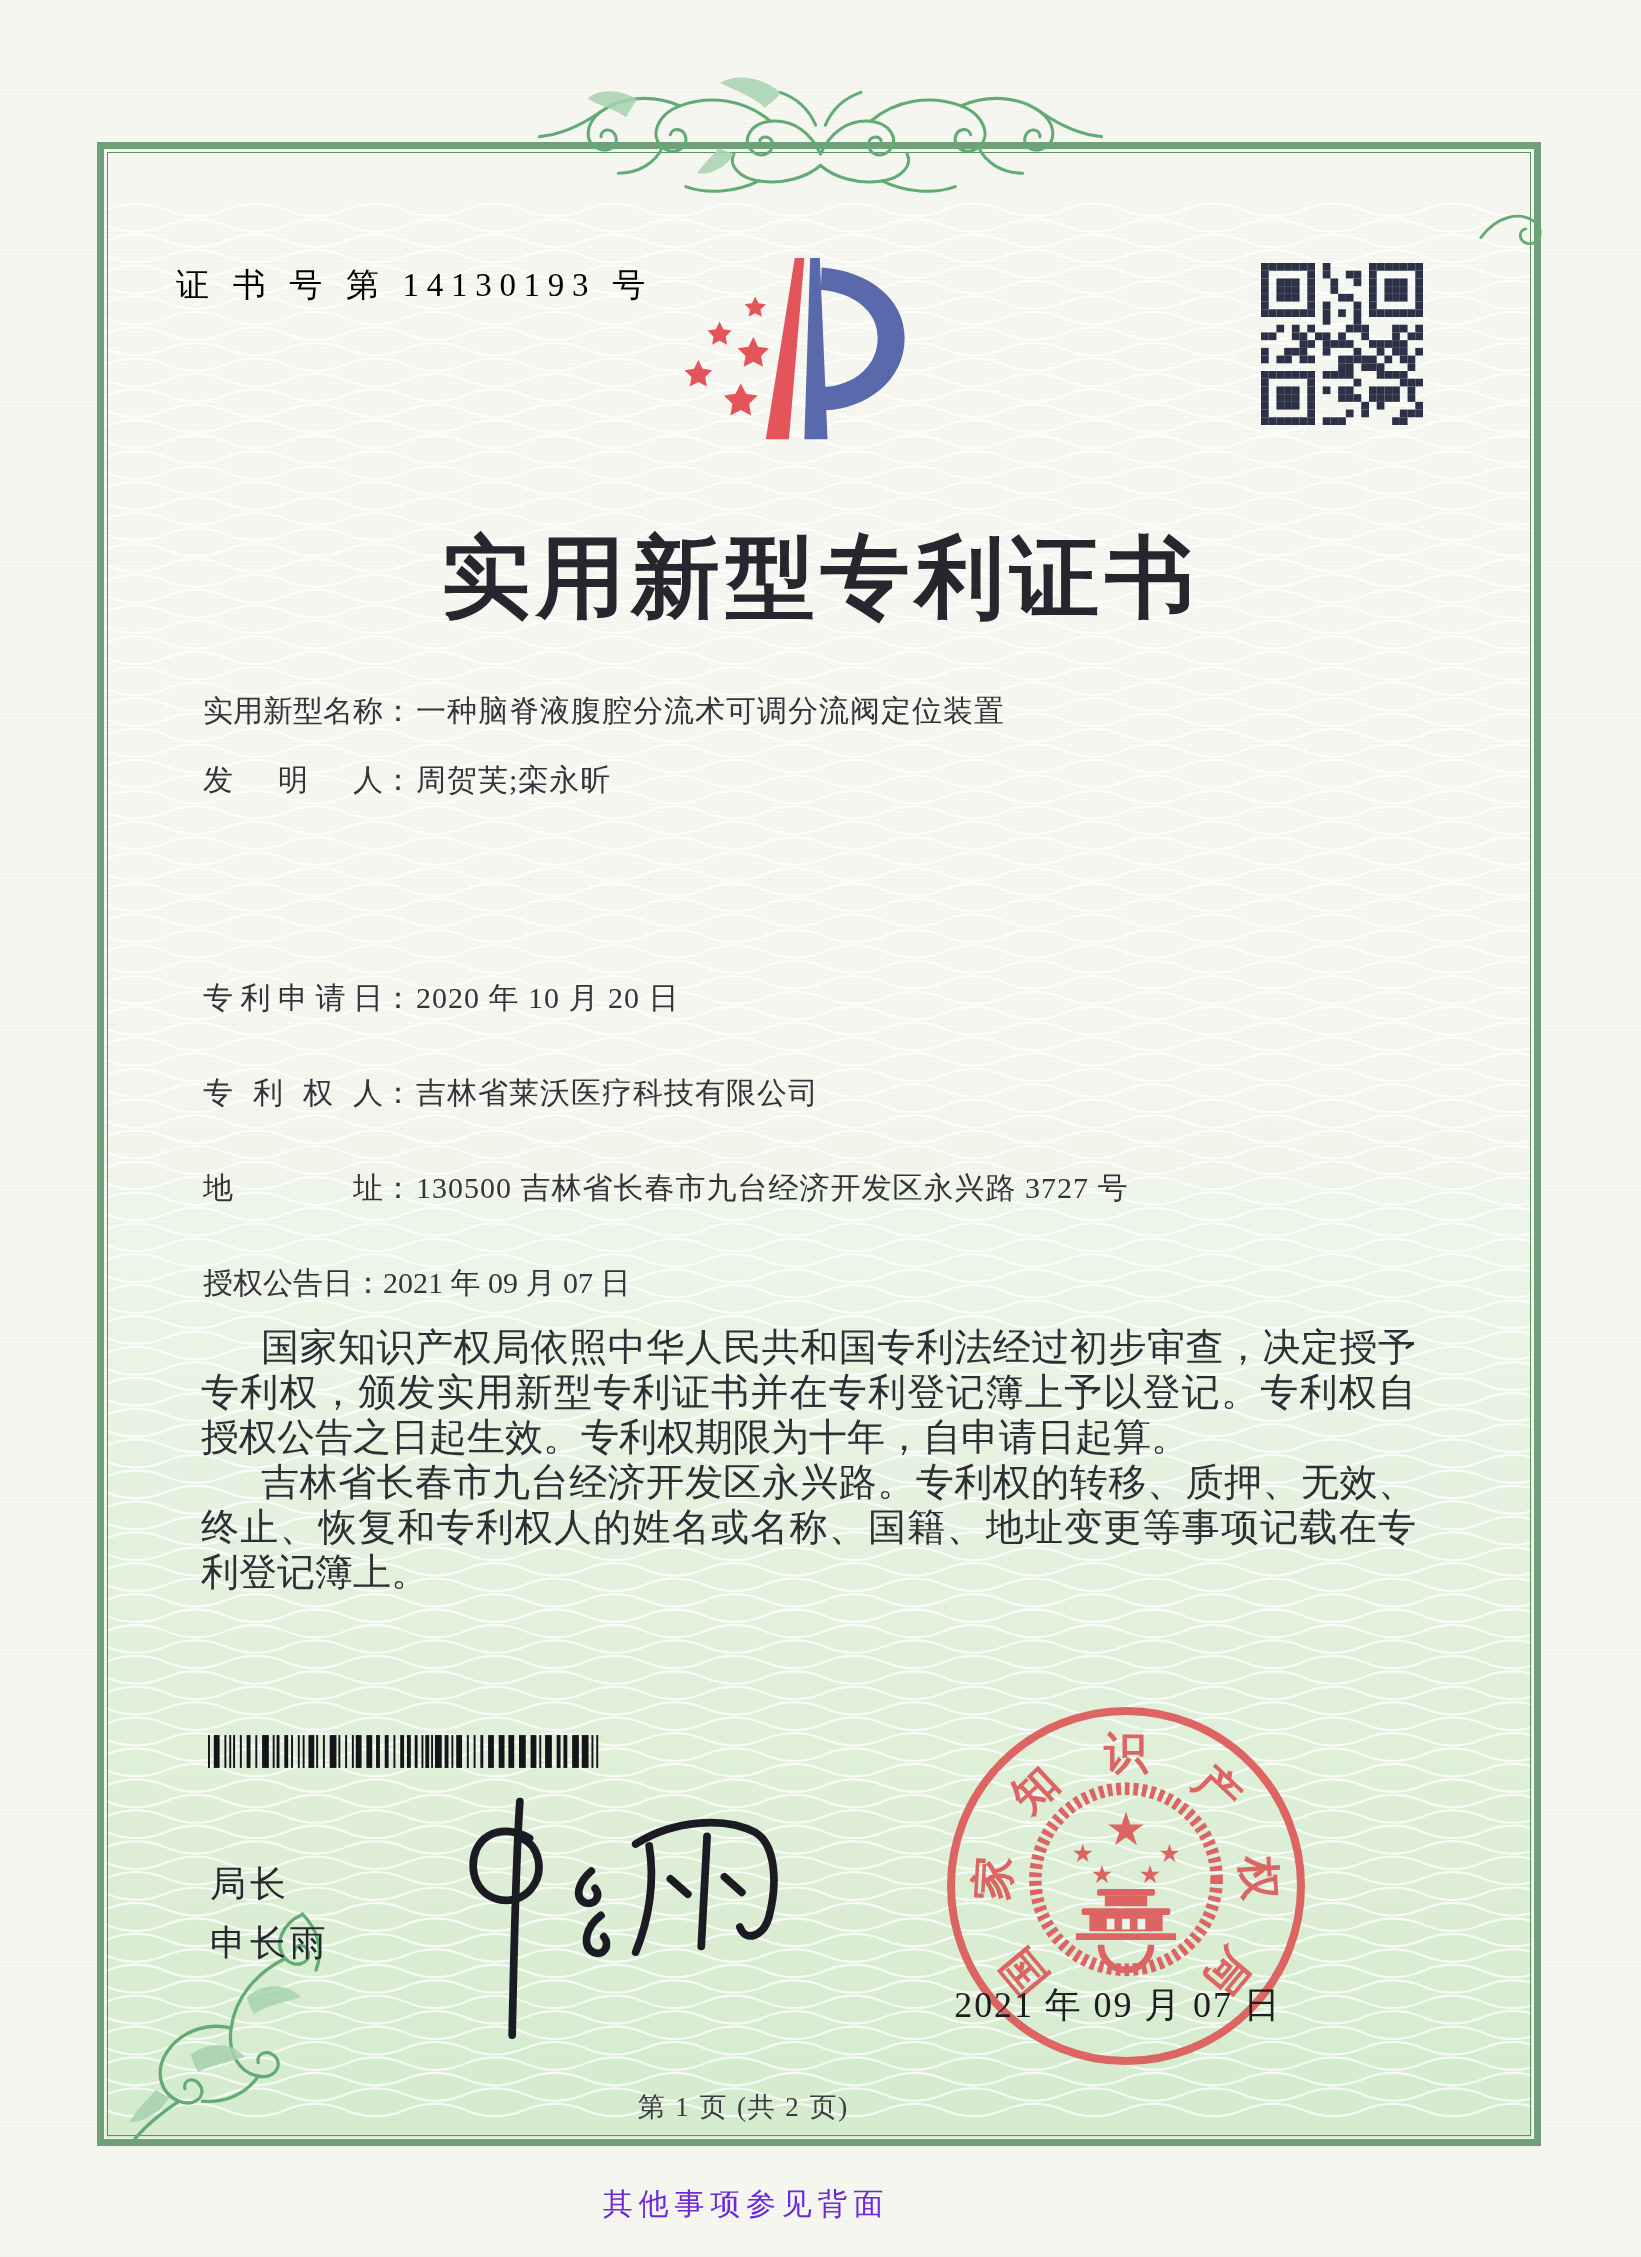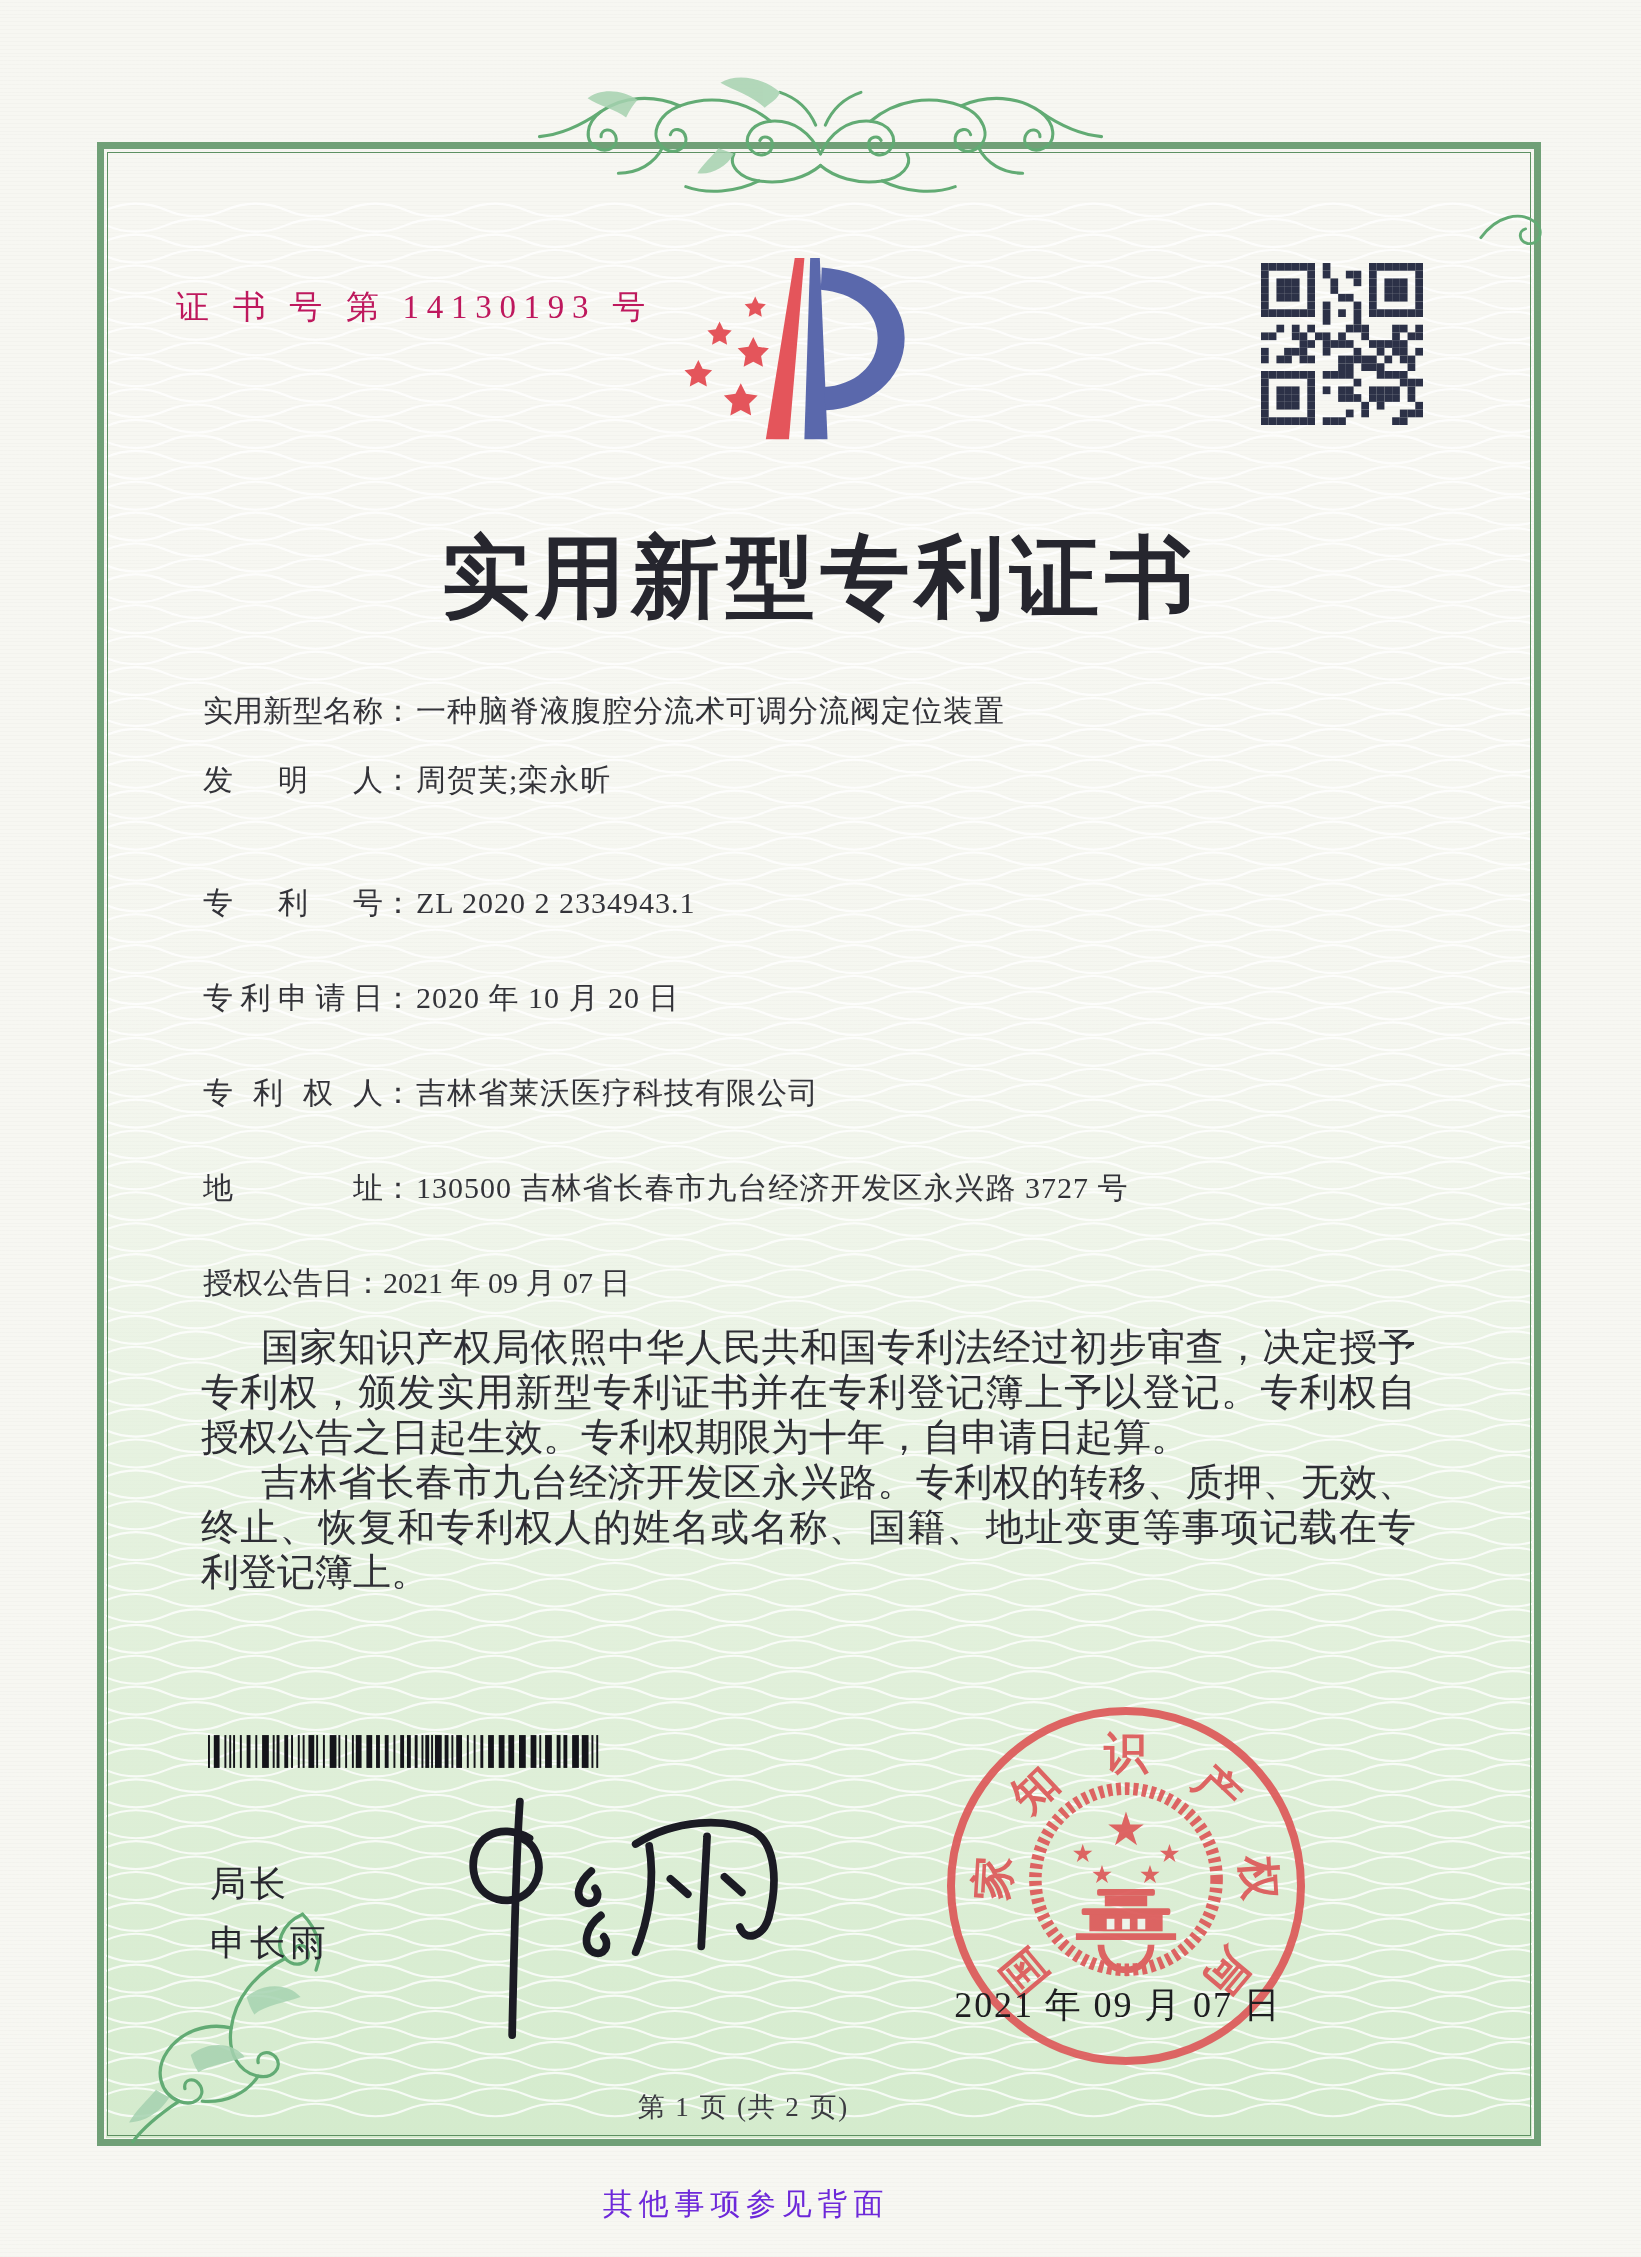--- a/index.html
+++ b/index.html
@@ -17,21 +17,21 @@
   .page::before{
     content:""; position:absolute; inset:0; pointer-events:none;
     background:repeating-linear-gradient(0deg, rgba(0,0,0,0.016) 0 1px, transparent 1px 3.9px);
   }
   .abs{position:absolute;}
   
   .frame-outer{position:absolute; left:97px; top:142px; width:1430px; height:1990px;
     border:7.7px solid var(--frame);}
   .frame-inner{position:absolute; inset:2.9px; border:1.9px solid var(--frame-dark);}
   
-  .cert-no{left:176px; top:263px; font-size:33px; letter-spacing:7.7px; color:#be185d;margin-top:22px;}
+  .cert-no{left:176px; top:263px; font-size:33px; letter-spacing:7.7px; color:#000000;}
   .title{left:0; right:0; top:518px; text-align:center; font-size:89px; font-weight:700;
     letter-spacing:5.8px; color:#26262e;}
   .frow{left:203px; font-size:30px; color:#333339; white-space:nowrap;}
   .flabel{display:inline-block; width:180px; text-align:justify; text-align-last:justify;}
   .fcolon{display:inline-block; width:33px;}
   .fvalue{letter-spacing:1px;}
   .grant-pair{font-size:30px; white-space:nowrap; color:#333339;text-align:right;}
   .body-paras{left:201px; top:1325px; width:1215px; font-size:38px; line-height:45px;
     text-align:justify; color:#2e2e35;}
   .body-paras p{margin:0; text-indent:60px;}
@@ -471,23 +471,20 @@
     </svg>
 
   <div class="abs frow" style="top:691px">
     <span class="flabel">实用新型名称</span><span class="fcolon">：</span><span class="fvalue">一种脑脊液腹腔分流术可调分流阀定位装置</span>
   </div>
 
   <div class="abs title">实用新型专利证书</div>
   <div class="abs frow" style="top:760px">
     <span class="flabel">发明人</span><span class="fcolon">：</span><span class="fvalue">周贺芙;栾永昕</span>
   </div>
-  <div class="abs frow" style="top:883px">
-    <span class="flabel">专利号</span><span class="fcolon">：</span><span class="fvalue">ZL 2020 2 2334943.1</span>
-  </div>
   <div class="abs frow" style="top:978px">
     <span class="flabel">专利申请日</span><span class="fcolon">：</span><span class="fvalue">2020 年 10 月 20 日</span>
   </div>
   <div class="abs frow" style="top:1073px">
     <span class="flabel">专利权人</span><span class="fcolon">：</span><span class="fvalue">吉林省莱沃医疗科技有限公司</span>
   </div>
   <div class="abs frow" style="top:1168px">
     <span class="flabel">地址</span><span class="fcolon">：</span><span class="fvalue">130500 吉林省长春市九台经济开发区永兴路 3727 号</span>
   </div>
 

